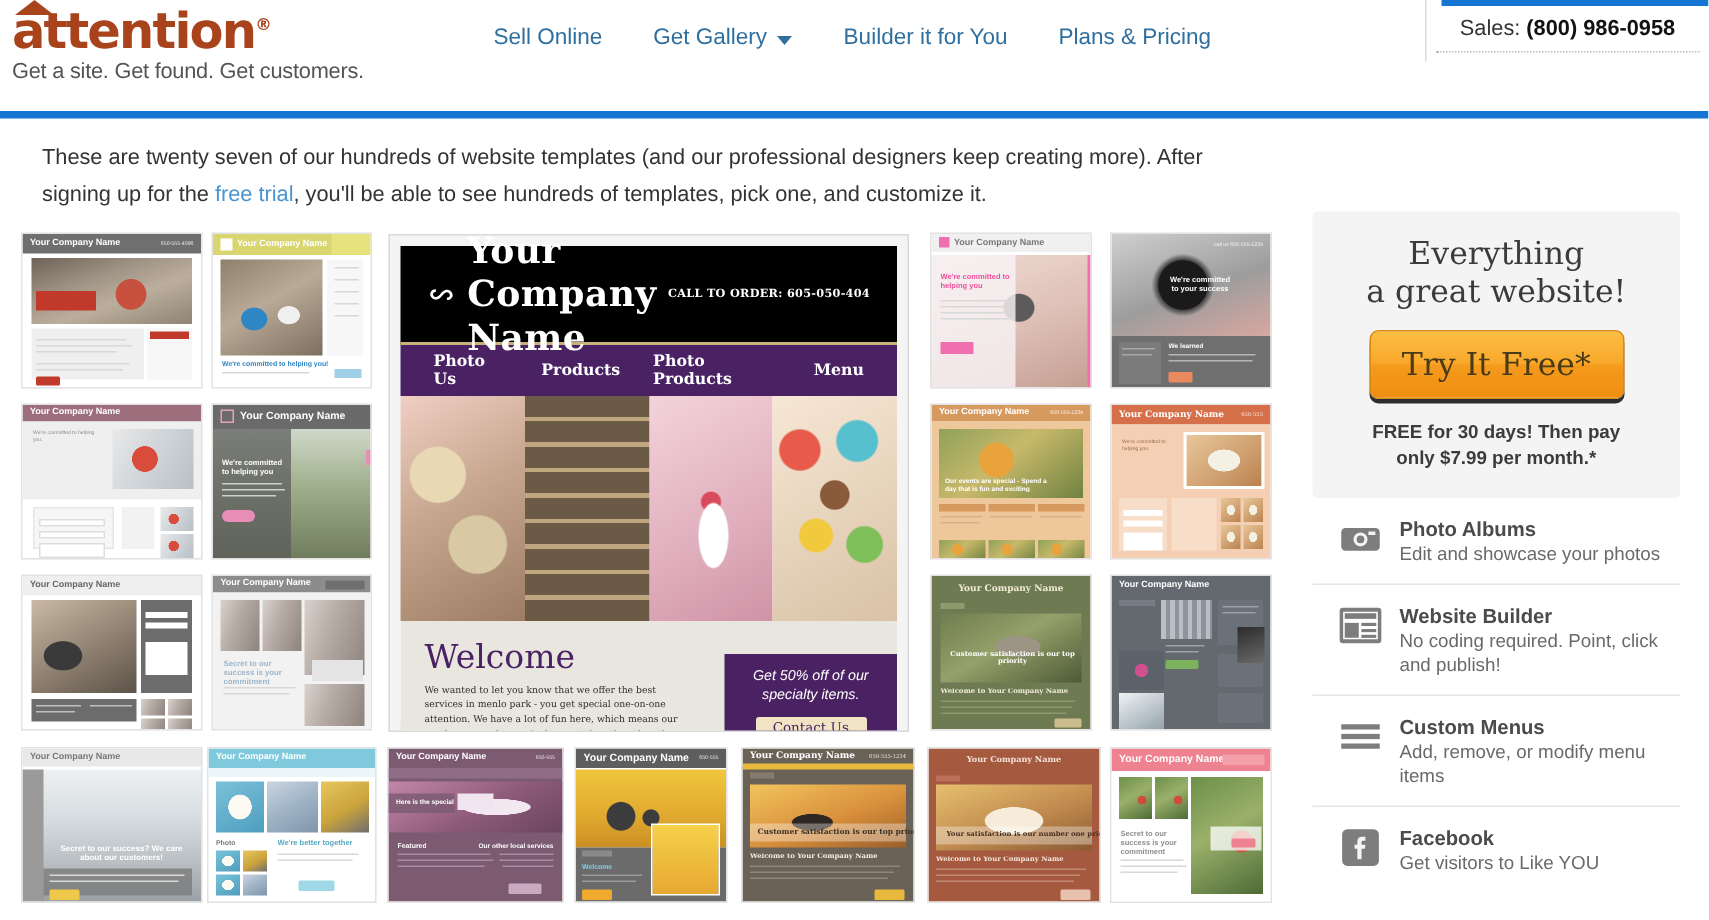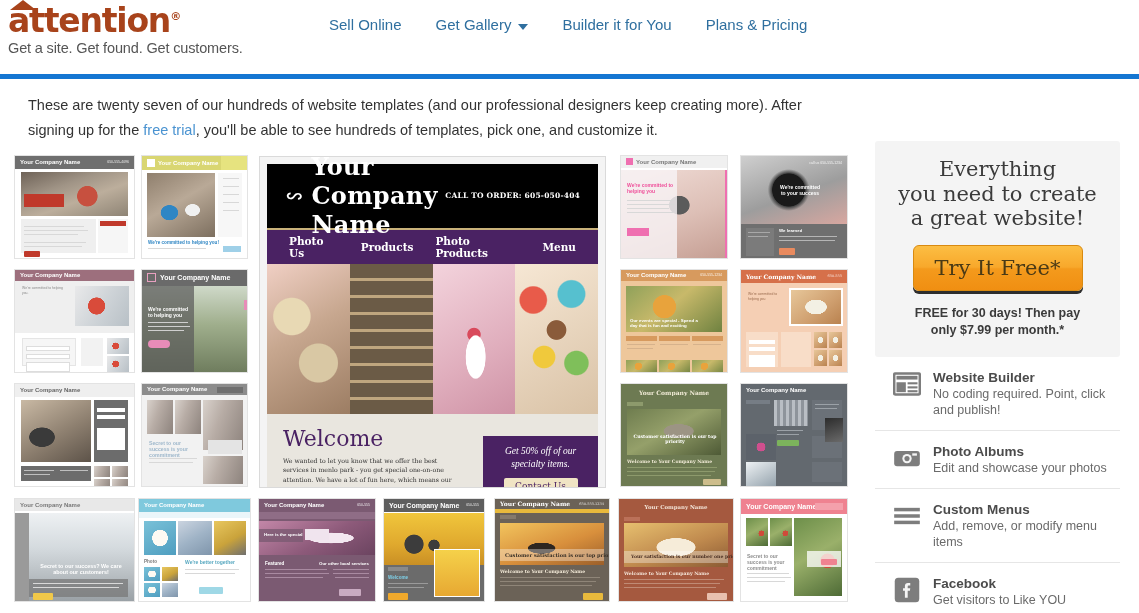--- a/index.html
+++ b/index.html
@@ -280,21 +280,21 @@
   .bt-wel-p {
     font-family: "DejaVu Serif", serif;
     font-size: 6.2px; line-height: 1.55; color: #2f2f2f; width: 58%;
   }
   .bt-promo {
     position: absolute; right: 0; top: 22px; width: 115px; height: 70px;
     background: #4a2263; color: #fff;
     text-align: center; padding: 9px 7px 0 7px;
   }
   .bt-promo-t {
-    font-family: Liberation Serif, serif;
+    font-family: Liberation Sans, sans-serif;
     font-style: italic; font-size: 9.5px; line-height: 1.35;
   }
   .bt-promo-b {
     margin: 7px auto 0 auto;
     background: #f0e4c4; color: #4a2263;
     font-family: "DejaVu Serif", serif;
     font-size: 9px; width: 74px; height: 17px; line-height: 17px;
     border-radius: 2px;
   }
 
@@ -366,20 +366,28 @@
       <span class="caret"></span>
     </div>
     <div class="nav-item">
       <span>Builder it for You</span>
     </div>
     <div class="nav-item">
       <span>Plans &amp; Pricing</span>
     </div>
   </div>
 
+  <div class="sales-box">
+    <div class="topbar"></div>
+    <div class="sales-text">
+      <span>Sales:</span>
+      <b>(800) 986-0958</b>
+    </div>
+    <div class="dotted"></div>
+  </div>
 </div>
 
 <div class="blue-rule"></div>
 
 <div class="intro">
   <span>These are twenty seven of our hundreds of website templates (and our professional designers keep creating more). After signing up for the </span><a href="#">free trial</a><span>, you'll be able to see hundreds of templates, pick one, and customize it.</span>
 </div>
 
 <div class="body-wrap">
 
@@ -776,27 +784,41 @@
         <div class="gline" style="left:6px;top:78px;width:44px"></div>
         <div class="gline" style="left:6px;top:82px;width:38px"></div>
       </div>
     </div>
   </div>
 
   <div class="side">
     <div class="promo-card">
       <div class="promo-h">
         <div>Everything</div>
-        <div>you need to create</div>
         <div>a great website!</div>
       </div>
       <button class="try-btn">Try It Free*</button>
       <div class="promo-sub">
         <div>FREE for 30 days! Then pay</div>
         <div>only $7.99 per month.*</div>
+      </div>
+    </div>
+
+    <div class="feat">
+      <span class="feat-ico">
+        <svg viewBox="0 0 24 24">
+            <rect x="1" y="6" width="22" height="13" rx="2.5"></rect>
+            <circle cx="12" cy="12.5" r="4" fill="#f4f4f4"></circle>
+            <circle cx="12" cy="12.5" r="2.2"></circle>
+            <rect x="16.5" y="8" width="4" height="2" fill="#f4f4f4"></rect>
+          </svg>
+      </span>
+      <div>
+        <div class="feat-t">Photo Albums</div>
+        <div class="feat-d">Edit and showcase your photos</div>
       </div>
     </div>
 
     <div class="feat">
       <span class="feat-ico">
         <svg viewBox="0 0 24 24">
             <rect x="1" y="3" width="22" height="18" rx="1" fill="none" stroke="#7d7d7d" stroke-width="2.2"></rect>
             <rect x="3" y="5" width="18" height="3.2"></rect>
             <rect x="3" y="10.5" width="8" height="8.5"></rect>
             <rect x="12.5" y="10.5" width="8.5" height="1.8"></rect>
@@ -806,35 +828,20 @@
       </span>
       <div>
         <div class="feat-t">Website Builder</div>
         <div class="feat-d">No coding required. Point, click and publish!</div>
       </div>
     </div>
 
     <div class="feat">
       <span class="feat-ico">
         <svg viewBox="0 0 24 24">
-            <rect x="1" y="6" width="22" height="13" rx="2.5"></rect>
-            <circle cx="12" cy="12.5" r="4" fill="#f4f4f4"></circle>
-            <circle cx="12" cy="12.5" r="2.2"></circle>
-            <rect x="16.5" y="8" width="4" height="2" fill="#f4f4f4"></rect>
-          </svg>
-      </span>
-      <div>
-        <div class="feat-t">Photo Albums</div>
-        <div class="feat-d">Edit and showcase your photos</div>
-      </div>
-    </div>
-
-    <div class="feat">
-      <span class="feat-ico">
-        <svg viewBox="0 0 24 24">
             <rect x="1" y="5" width="22" height="3"></rect>
             <rect x="1" y="10.5" width="22" height="3"></rect>
             <rect x="1" y="16" width="22" height="3"></rect>
           </svg>
       </span>
       <div>
         <div class="feat-t">Custom Menus</div>
         <div class="feat-d">Add, remove, or modify menu items</div>
       </div>
     </div>

